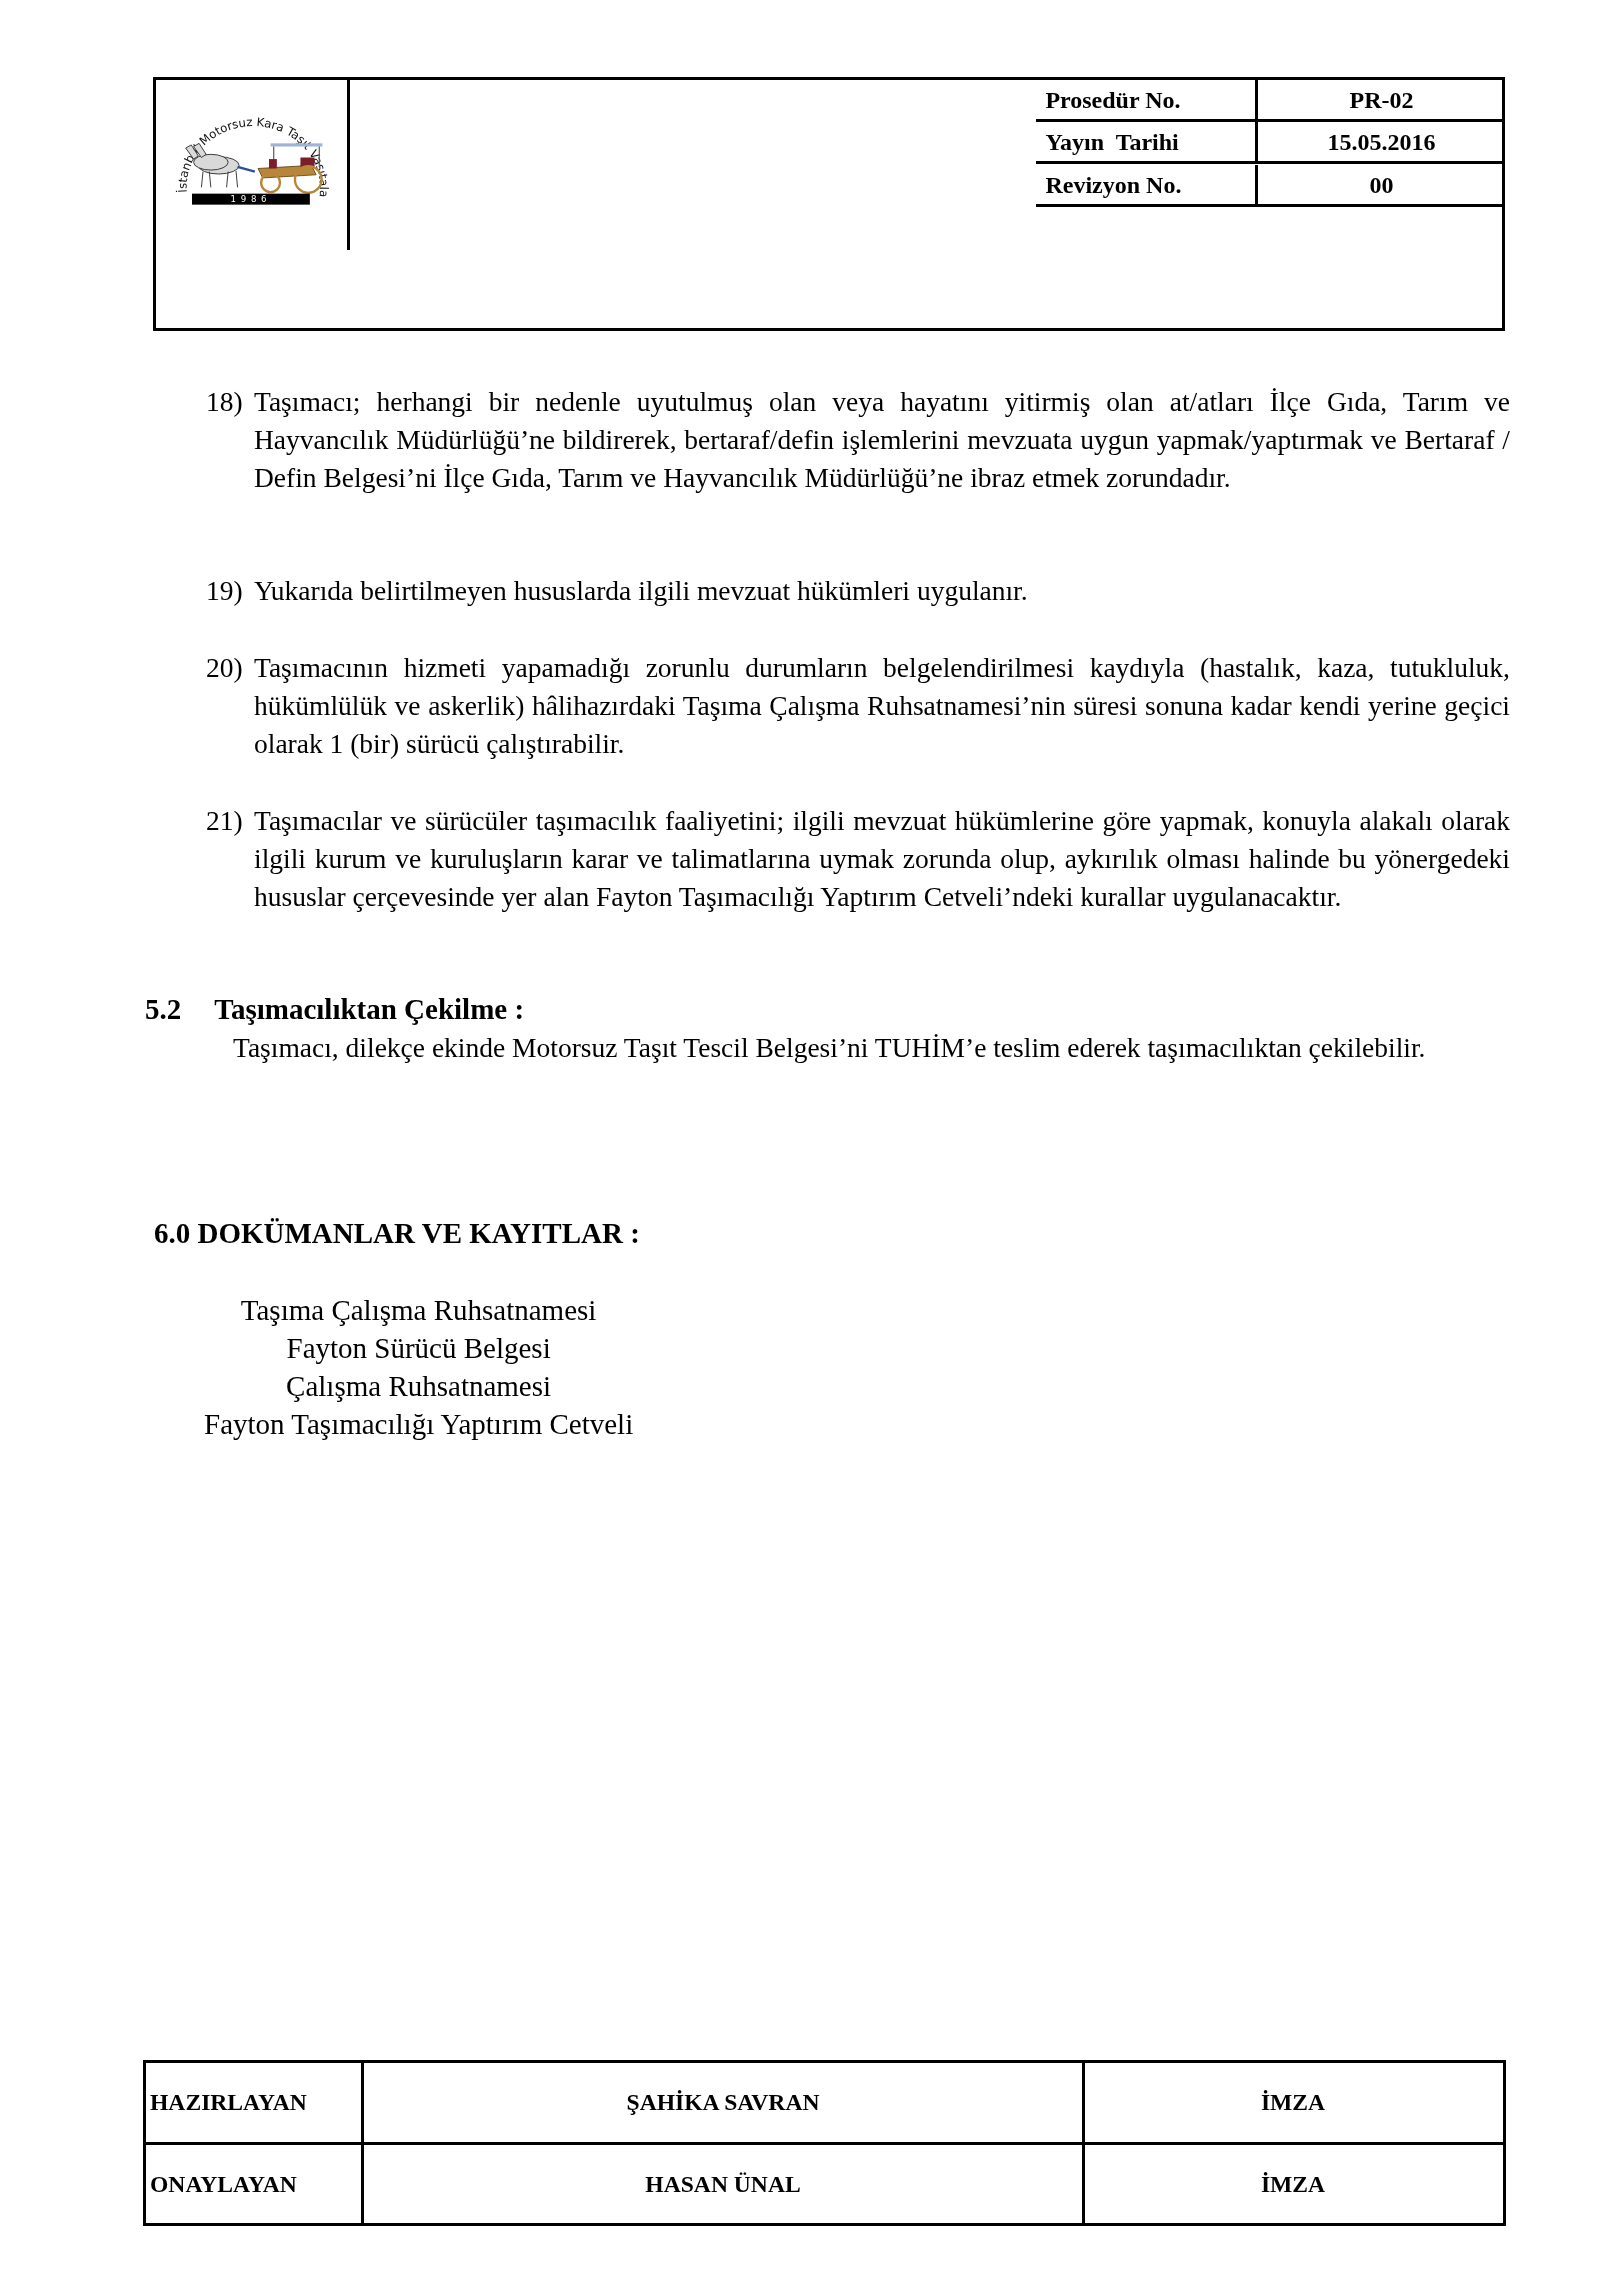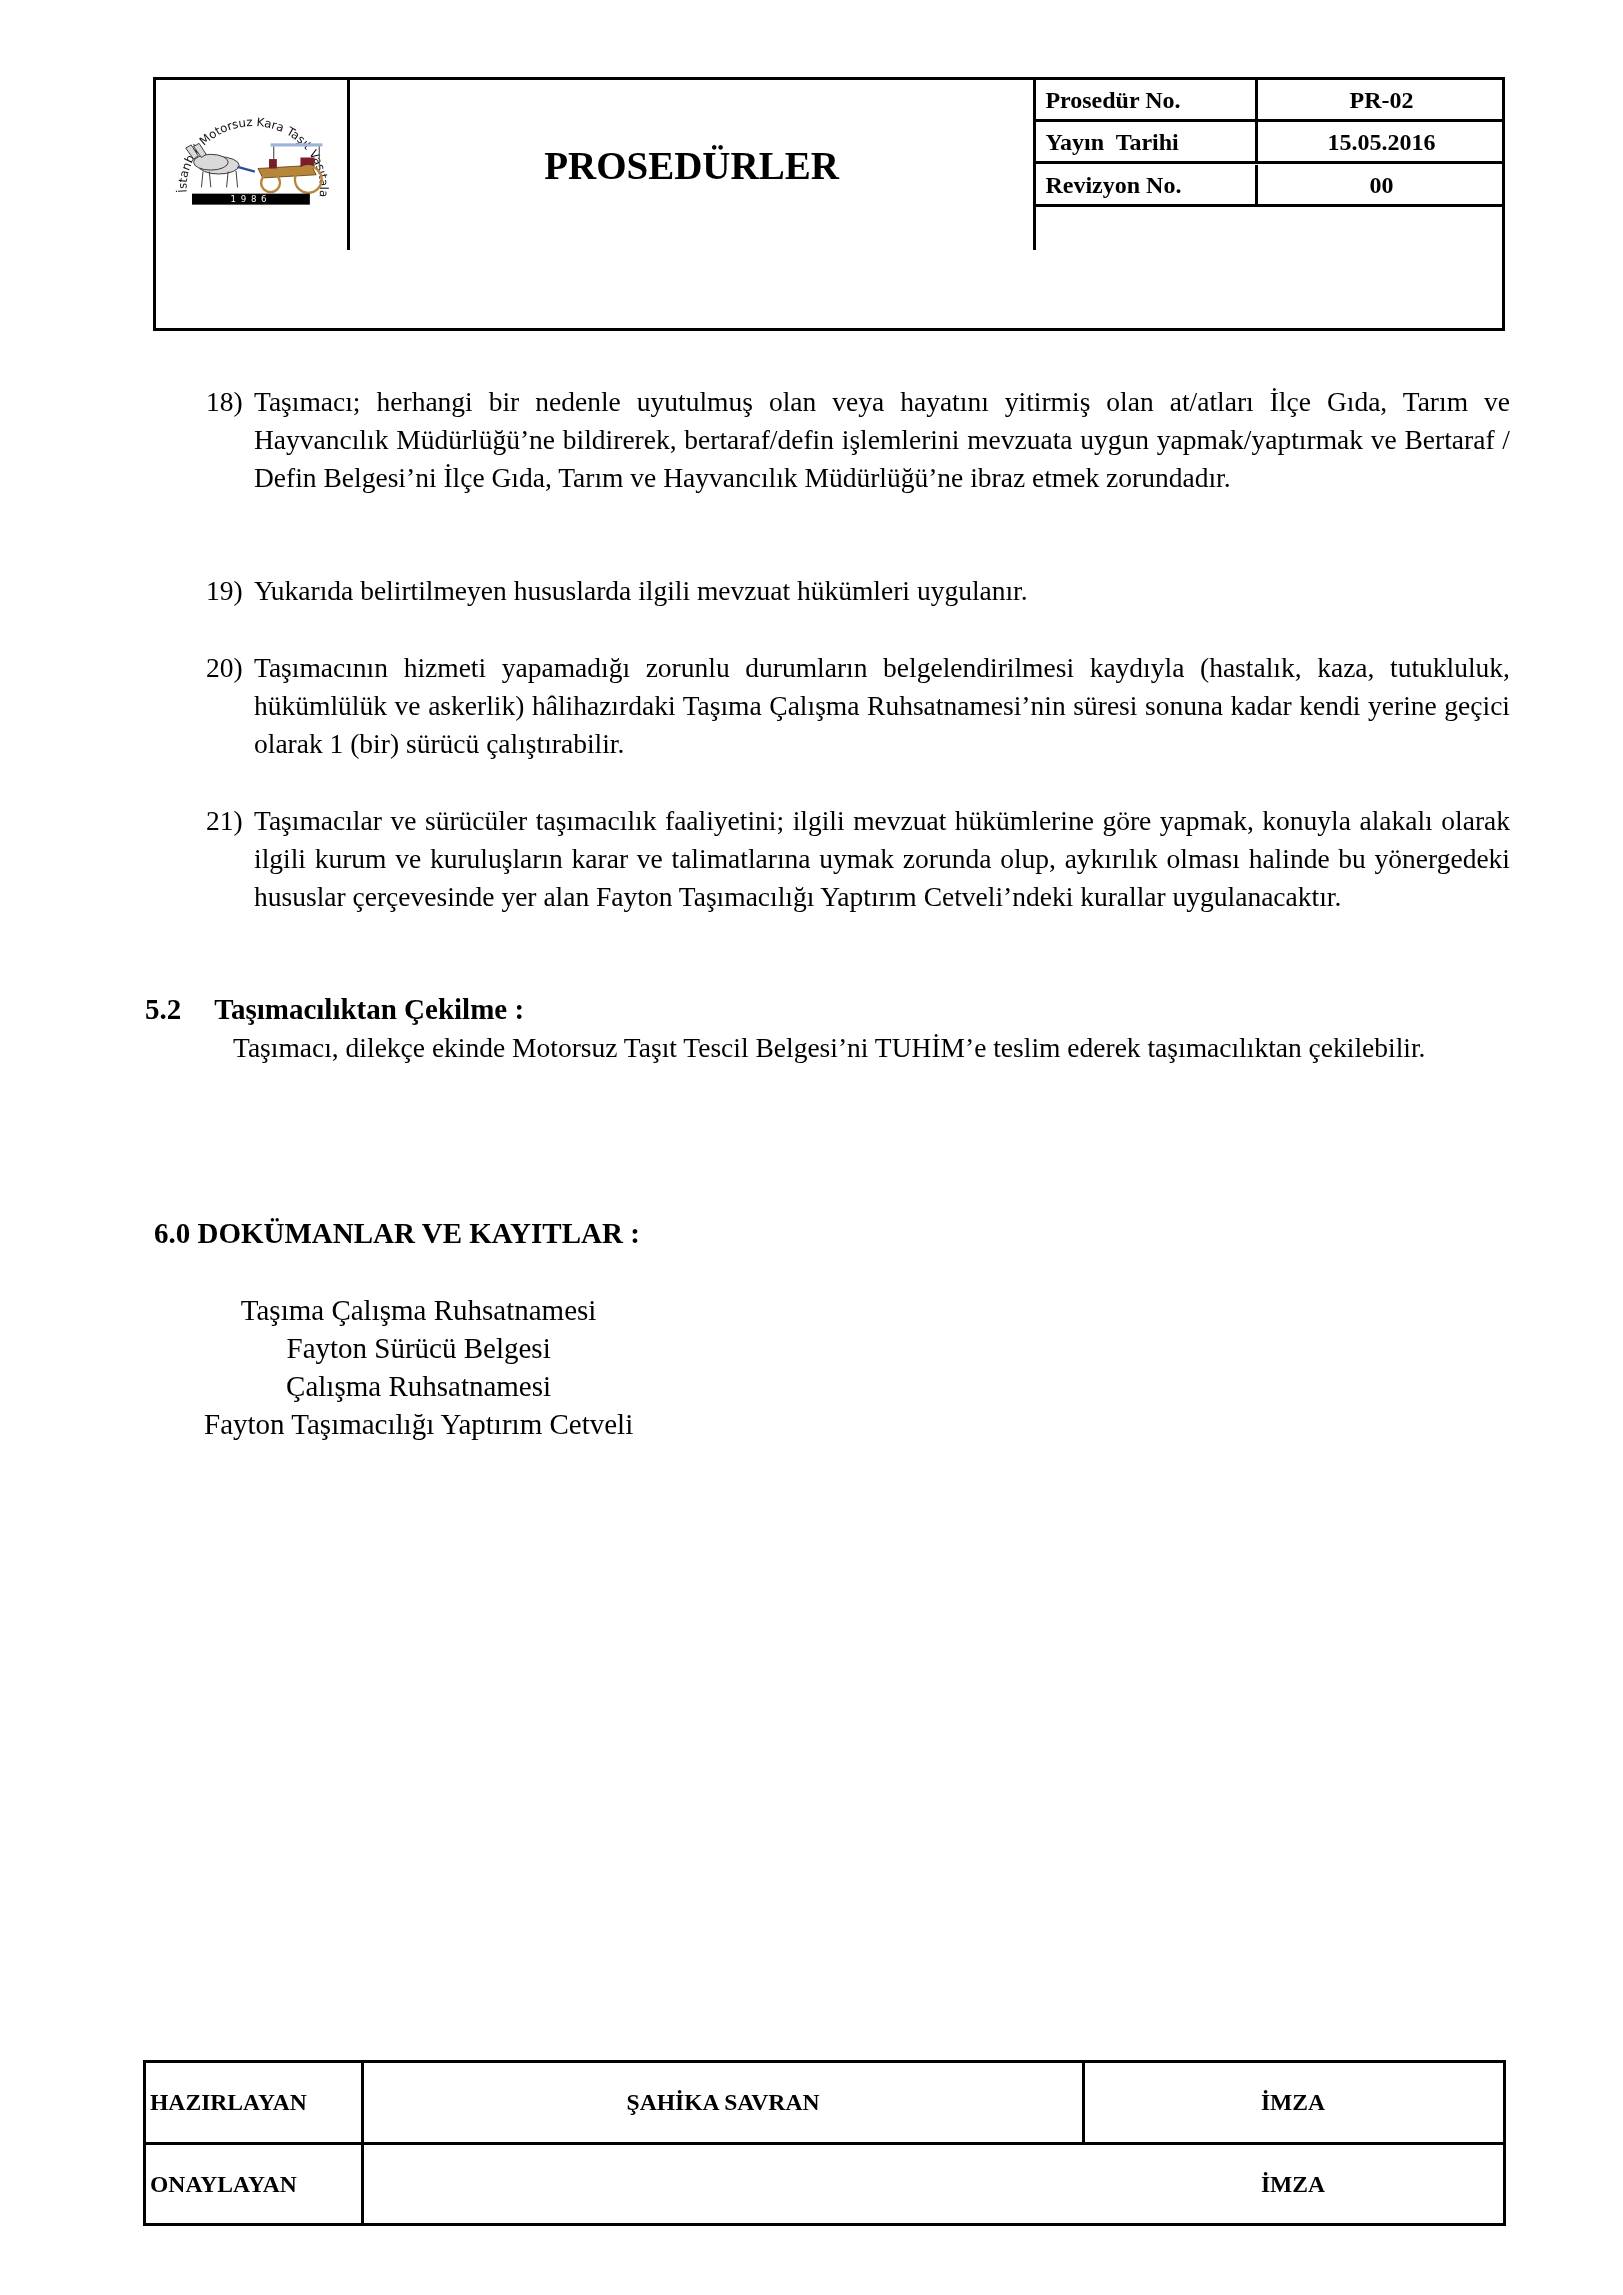--- a/index.html
+++ b/index.html
@@ -86,23 +86,20 @@
       <path d="M112,92 L180,88 L186,100 L118,104 Z" fill="#b8863a" stroke="#5a3a10" stroke-width="1"></path>
       <rect x="126" y="80" width="10" height="12" fill="#7a1f2a"></rect>
       <rect x="166" y="78" width="18" height="12" fill="#7a1f2a"></rect>
       <circle cx="128" cy="110" r="12" fill="none" stroke="#b8863a" stroke-width="3"></circle>
       <circle cx="176" cy="106" r="17" fill="none" stroke="#b8863a" stroke-width="3"></circle>
 
       <rect x="28" y="124" width="150" height="14" fill="#000"></rect>
       <text x="103" y="135" text-anchor="middle" font-family="DejaVu Sans, sans-serif" font-size="11" fill="#fff" letter-spacing="6">1986</text>
     </svg>
   </div>
-  <div class="title-cell">
-    <span>PROSEDÜRLER</span>
-  </div>
   <div class="meta">
     <div class="meta-row r1">
       <div class="lbl">Prosedür No.</div>
       <div class="val">PR-02</div>
     </div>
     <div class="meta-row r2">
       <div class="lbl" style="white-space:pre">Yayın  Tarihi</div>
       <div class="val">15.05.2016</div>
     </div>
     <div class="meta-row r3">
@@ -145,16 +142,17 @@
 </div>
 
 <div class="ftr">
   <div class="ftr-row a">
     <div class="ftr-cell c1">HAZIRLAYAN</div>
     <div class="ftr-cell c2">ŞAHİKA SAVRAN</div>
     <div class="ftr-cell c3">İMZA</div>
   </div>
   <div class="ftr-row b">
     <div class="ftr-cell c1">ONAYLAYAN</div>
+    <div class="ftr-cell c2">HASAN ÜNAL</div>
     <div class="ftr-cell c3">İMZA</div>
   </div>
 </div>
 
 
 </body></html>

